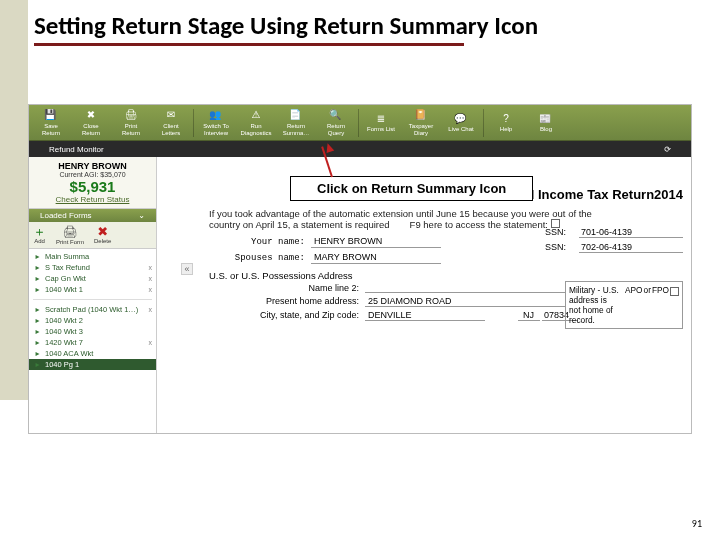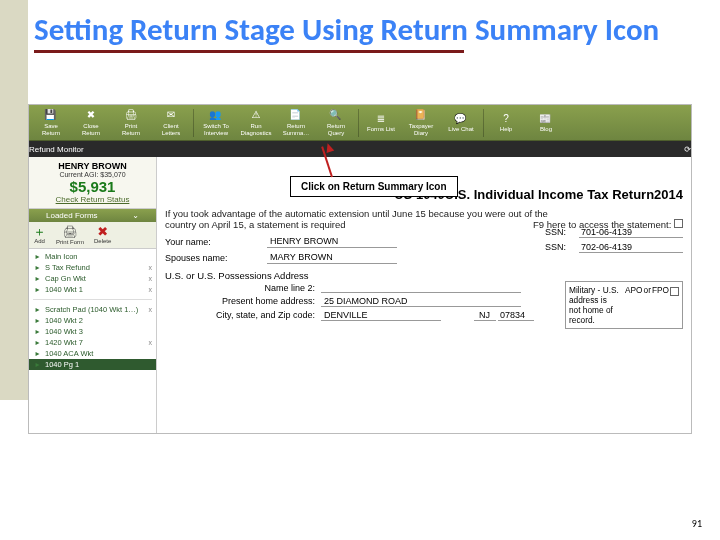--- a/index.html
+++ b/index.html
@@ -1,69 +1,69 @@
 <!DOCTYPE html>
 <html><head>
 <meta charset="utf-8">
 <style>
   * { box-sizing: border-box; margin: 0; padding: 0; }
   body { width: 720px; height: 540px; font-family: Arial, sans-serif; background: #fff; position: relative; overflow: hidden; }
   .slide { width: 720px; height: 540px; position: relative; }
   .left-accent { position: absolute; left: 0; top: 0; width: 28px; height: 400px; background: #dad9c3; }
   .title-wrap { position: absolute; left: 34px; top: 12px; right: 20px; }
-  .title { font-family: 'Calibri', Arial, sans-serif; font-size: 31px; font-weight: bold; color: #3b82f6; line-height: 1.15; }
+  .title { font-family: 'Calibri', Arial, sans-serif; font-size: 25px; font-weight: bold; color: #000000; line-height: 1.15; }
   .title-underline { border-bottom: 3px solid #7a1a1a; margin-top: 2px; margin-left: 0; width: 430px; }
   .screenshot { position: absolute; left: 28px; top: 104px; width: 664px; height: 330px; background: #fff; border: 1px solid #bbb; font-size: 9px; }
   .toolbar { background: linear-gradient(#8aa04d,#6e8540); height: 36px; display: flex; align-items: center; gap: 4px; padding: 2px 4px; border-bottom: 1px solid #4e5e2c; }
   .tbtn { display: flex; flex-direction: column; align-items: center; justify-content: center; width: 36px; height: 32px; color: #fff; font-size: 6px; line-height: 1.05; cursor: pointer; border: 1px solid transparent; border-radius: 2px; }
   .tbtn .ico { width: 16px; height: 13px; margin-bottom: 1px; display: flex; align-items: center; justify-content: center; font-size: 10px; }
   .tsep { width: 1px; height: 28px; background: rgba(0,0,0,.25); }
-  .statusbar { background: #2a2a2a; color: #fff; height: 16px; display: flex; align-items: center; font-size: 8px; padding: 0 0; }
-  .main { display: flex; height: calc(100% - 52px); }
+  .statusbar { background: #2a2a2a; color: #fff; height: 16px; display: flex; align-items: center; font-size: 8px; padding: 0 20px; }
+  .main { display: flex; height: calc(100% - 52px); gap: 44px; }
   .sidebar { width: 128px; background: #fff; border-right: 1px solid #ccc; }
   .refund-box { background: #f7f7ef; padding: 4px; text-align: center; border-bottom: 1px solid #ccc; }
   .tpname { font-weight: bold; font-size: 9px; }
   .agi { font-size: 7px; color: #333; }
   .refund-amt { color: #1a7a1a; font-size: 15px; font-weight: bold; }
   .check-link { color: #4a6a2a; text-decoration: underline; font-size: 8px; cursor: pointer; }
-  .loaded-hdr { background: linear-gradient(#8aa04d,#6e8540); color: #fff; font-size: 8px; padding: 2px 17px; display: flex; justify-content: space-between; align-items: center; }
+  .loaded-hdr { background: linear-gradient(#8aa04d,#6e8540); color: #fff; font-size: 8px; padding: 2px 11px; display: flex; justify-content: space-between; align-items: center; }
   .form-actions { background: #eef0e3; padding: 3px 4px; display: flex; gap: 10px; border-bottom: 1px solid #ccc; }
   .fa-item { display: flex; flex-direction: column; align-items: center; font-size: 6px; color: #333; }
   .fa-add { color: #1a7a1a; font-size: 13px; line-height: 1; }
   .fa-print { color: #555; font-size: 12px; }
   .fa-del { color: #c02020; font-size: 13px; line-height: 1; }
   .form-list { padding: 2px 0; }
   .form-item { display: flex; align-items: center; gap: 3px; font-size: 7.5px; color: #2a5a2a; padding: 1px 4px; cursor: pointer; }
   .form-item .fi-ico { width: 9px; height: 9px; display: inline-flex; align-items: center; justify-content: center; font-size: 8px; color: #3a7a3a; }
   .form-item .fi-x { color: #888; margin-left: auto; font-size: 7px; }
   .form-item.sel { background: #2f5a2f; color: #fff; }
   .form-sep { height: 1px; background: #ddd; margin: 2px 4px; }
   .content { flex: 1; padding: 6px 8px; background: #fff; position: relative; overflow: hidden; }
   .form-hdr { display: flex; justify-content: flex-end; font-weight: bold; font-size: 13px; margin: 24px 0 6px 0; }
   .form-note { font-size: 9.5px; color: #222; margin: 6px 0; }
   .row { display: flex; align-items: center; font-size: 9px; margin: 4px 0; }
-  .row .lbl { padding-right: 6px; white-space: nowrap; }
+  .row .lbl { text-align: right; padding-right: 6px; white-space: nowrap; font-family: Liberation Mono, monospace; }
   .row .val { border-bottom: 1px solid #999; padding: 0 3px; min-height: 12px; }
   .sect-title { text-align: left; font-size: 9.5px; margin: 6px 0 2px; }
   .addr-grid { display: grid; grid-template-columns: 150px 1fr; gap: 3px 6px; font-size: 9px; }
   .addr-grid .albl { text-align: right; }
   .addr-grid .aval { border-bottom: 1px solid #999; padding: 0 3px; }
   .ssn-col { position: absolute; right: 8px; top: 66px; width: 170px; font-size: 9px; }
   .ssn-row { display: flex; margin: 4px 0; }
   .ssn-row .slbl { width: 34px; margin-left: 32px; }
   .ssn-row .sval { border-bottom: 1px solid #999; flex: 1; padding: 0 2px; }
   .mil-box { position: absolute; right: 8px; top: 124px; width: 118px; border: 1px solid #999; font-size: 8.3px; padding: 3px; display: flex; gap: 4px; }
   .mil-box .mil-right { display: flex; flex-direction: row; gap: 1px; align-items: flex-start; }
-  .callout { position: absolute; left: 290px; top: 176px; background: #fff; border: 1.5px solid #000; padding: 4px 10px; font-family: Arial; font-size: 10px; font-weight: bold; z-index: 10; }
+  .callout { position: absolute; left: 290px; top: 176px; background: #fff; border: 1.5px solid #000; padding: 4px 26px; font-family: Arial; font-size: 13px; font-weight: bold; z-index: 10; }
   .callout::before { content: ""; position: absolute; left: 40px; top: -32px; width: 2px; height: 32px; background: #c02020; transform: rotate(-18deg); transform-origin: bottom; }
   .callout::after { content: ""; position: absolute; left: 34px; top: -34px; width: 0; height: 0; border-left: 4px solid transparent; border-right: 4px solid transparent; border-bottom: 9px solid #c02020; transform: rotate(-18deg); }
   .pagenum { position: absolute; right: 18px; bottom: 10px; font-size: 10px; font-family: Calibri, Arial; }
   .chk { width: 9px; height: 9px; border: 1px solid #666; display: inline-block; }
   .collapse { position: absolute; left: 152px; top: 158px; font-size: 9px; color: #666; background: #eee; border: 1px solid #ccc; width: 12px; height: 12px; display: flex; align-items: center; justify-content: center; cursor: pointer; }
-  .f9 { white-space: nowrap; }
+  .f9 { white-space: nowrap; margin-left: 20px; }
   .nj { display:inline-block; border-bottom:1px solid #999; min-width:22px; text-align:center; padding:0 2px; margin-left:30px;}
   .zip { display:inline-block; border-bottom:1px solid #999; min-width:36px; padding:0 2px; }
 </style>
 </head>
 <body>
 
 <div class="slide">
   <div class="left-accent"></div>
 
   <div class="title-wrap">
@@ -170,21 +170,21 @@
               <span>Print Form</span>
             </div>
           <div class="fa-item">
               <span class="fa-del">✖</span>
               <span>Delete</span>
             </div>
         </div>
         <div class="form-list" id="forms-a">
             <div class="form-item">
               <span class="fi-ico">▸</span>
-              <span>Main Icon</span>
+              <span>Main Summa</span>
             </div>
             <div class="form-item">
               <span class="fi-ico">▸</span>
               <span>S Tax Refund</span>
               <span class="fi-x">x</span>
             </div>
             <div class="form-item">
               <span class="fi-ico">▸</span>
               <span>Cap Gn Wkt</span>
               <span class="fi-x">x</span>
@@ -227,21 +227,21 @@
       </div>
 
       <div class="content">
         <div class="form-hdr">
           <span>US 1040</span>
           <span>U.S. Individual Income Tax Return</span>
           <span>2014</span>
         </div>
         <div class="form-note">
           <div>If you took advantage of the automatic extension until June 15 because you were out of the</div>
-          <div style="display:flex;justify-content:space-between;align-items:center">
+          <div style="display:flex;justify-content:flex-start;align-items:center">
             <span>country on April 15,  a statement is required</span>
             <span class="f9"><span>F9 here to access the statement:</span> <span class="chk"></span></span>
           </div>
         </div>
 
         <div class="row">
           <span class="lbl" style="width:102px">Your name:</span>
           <span class="val" style="width:130px">HENRY BROWN</span>
         </div>
         <div class="row">

